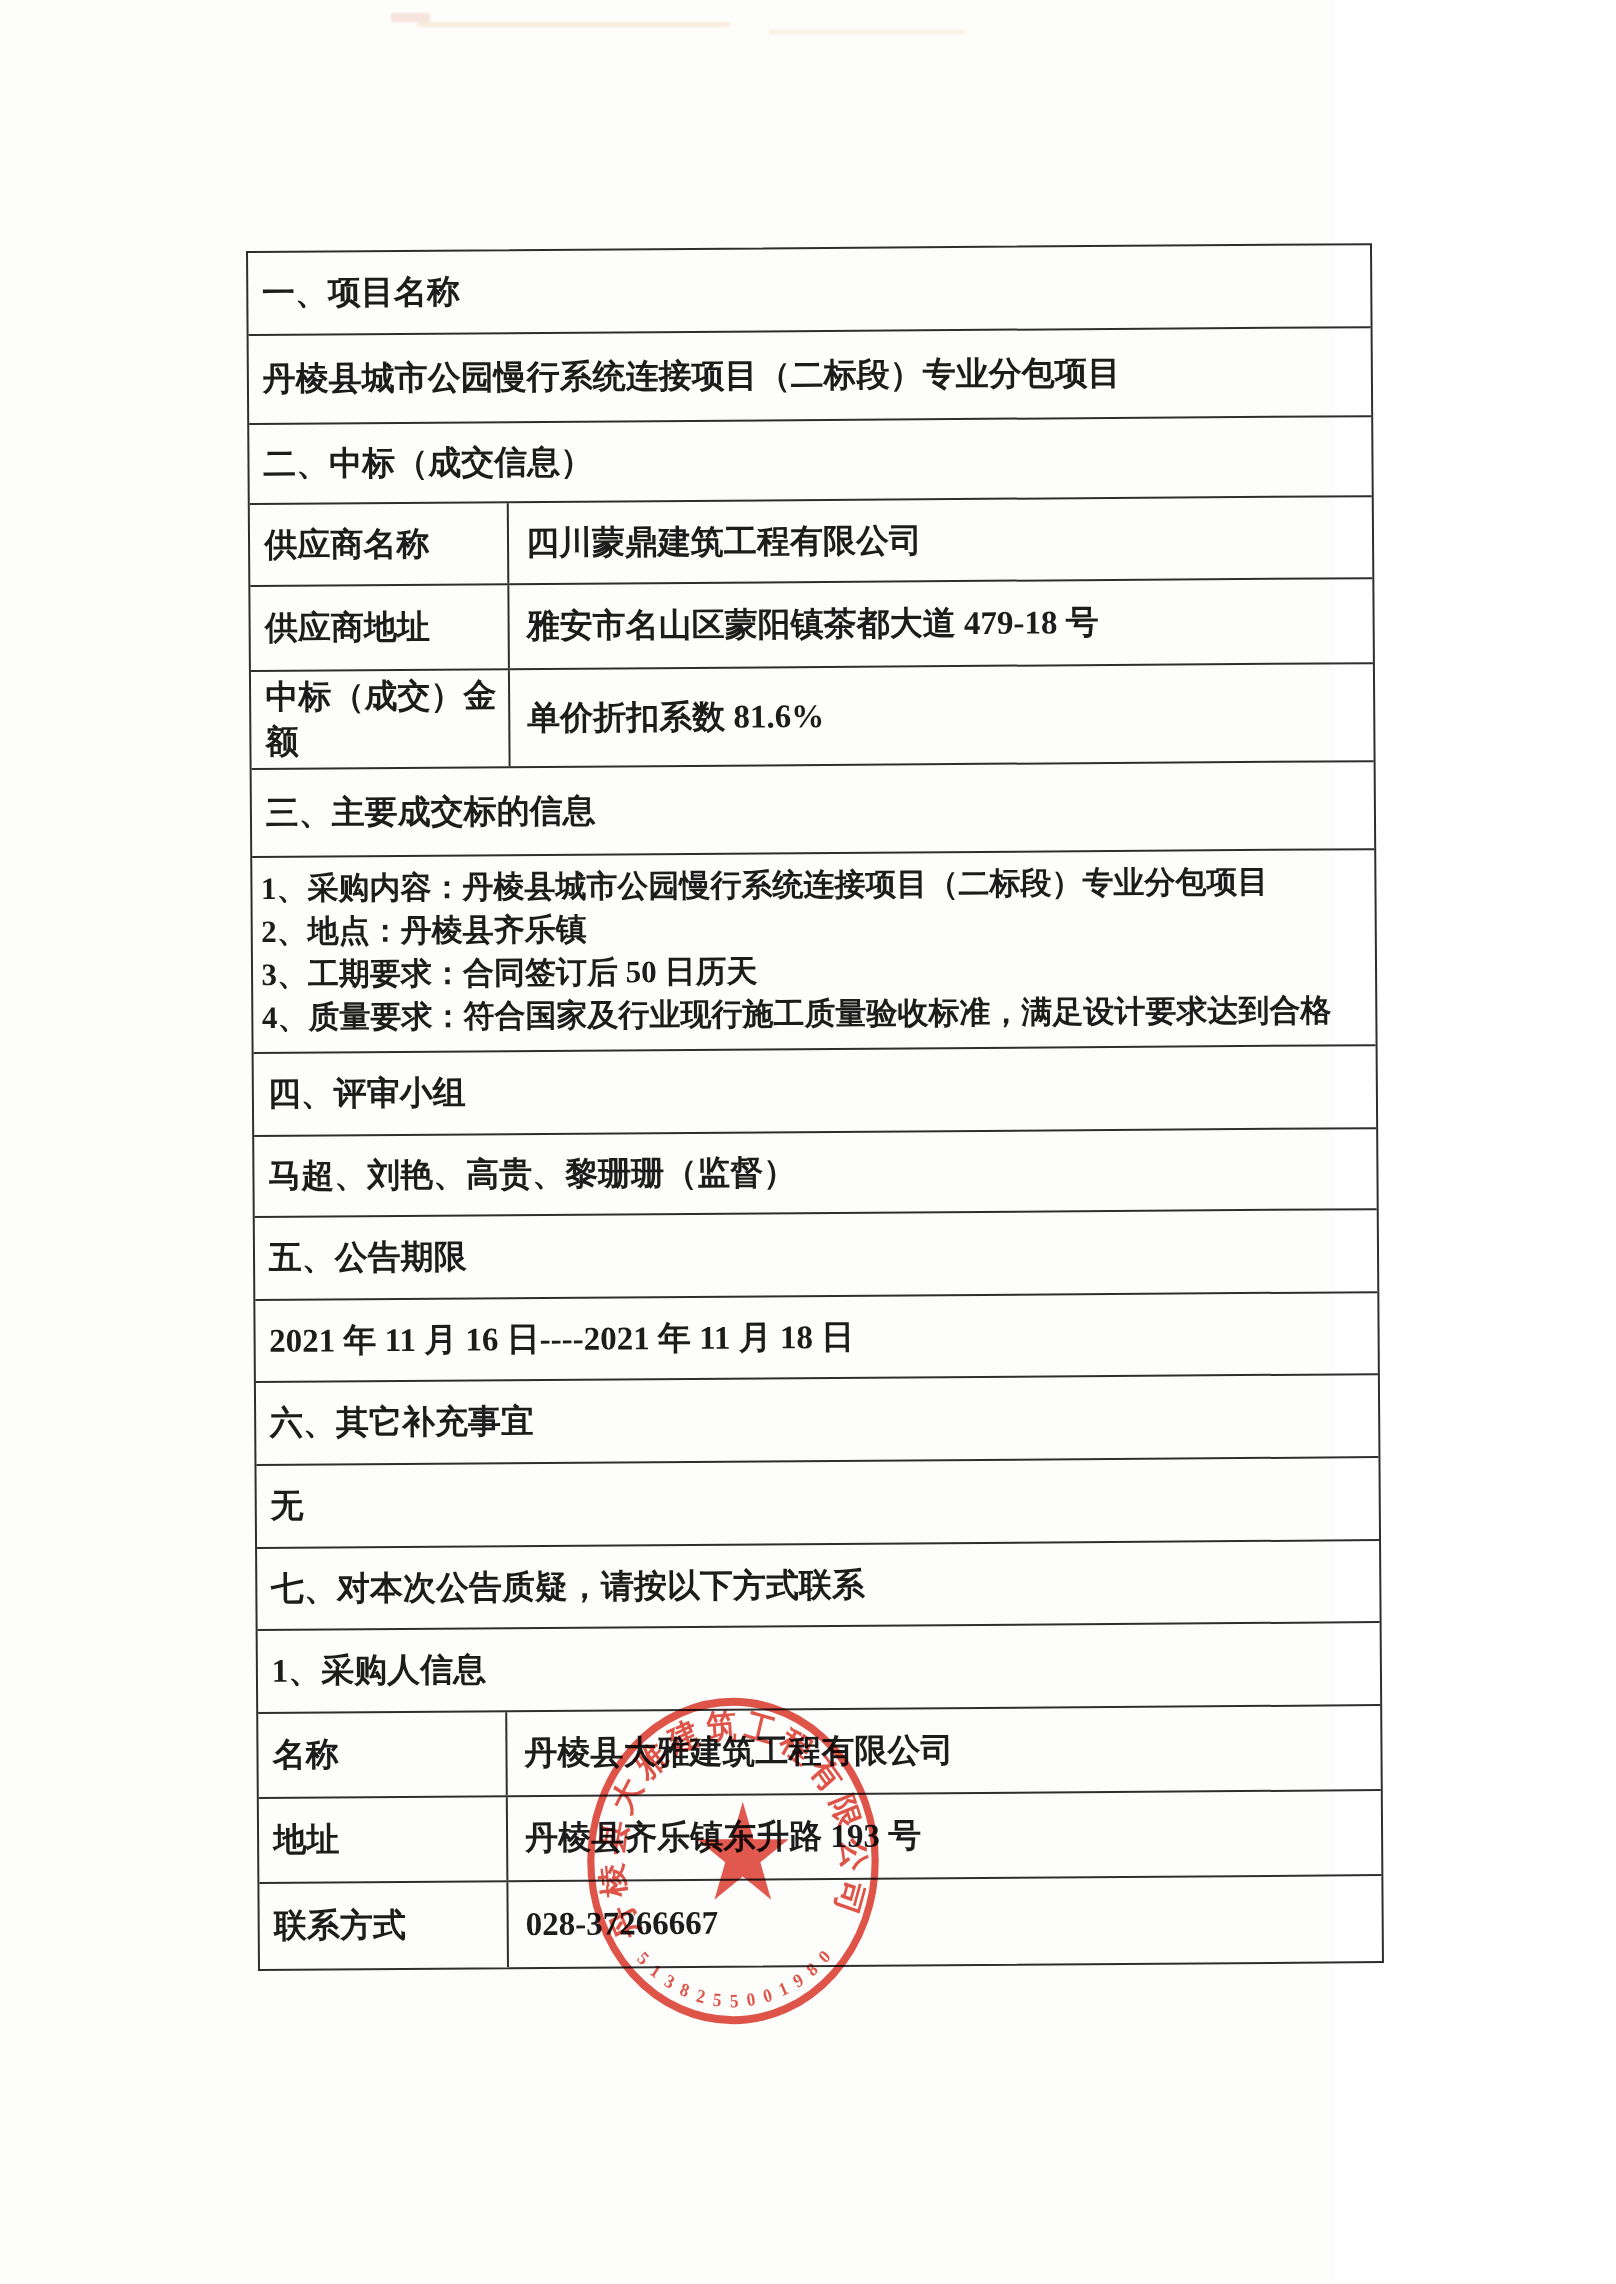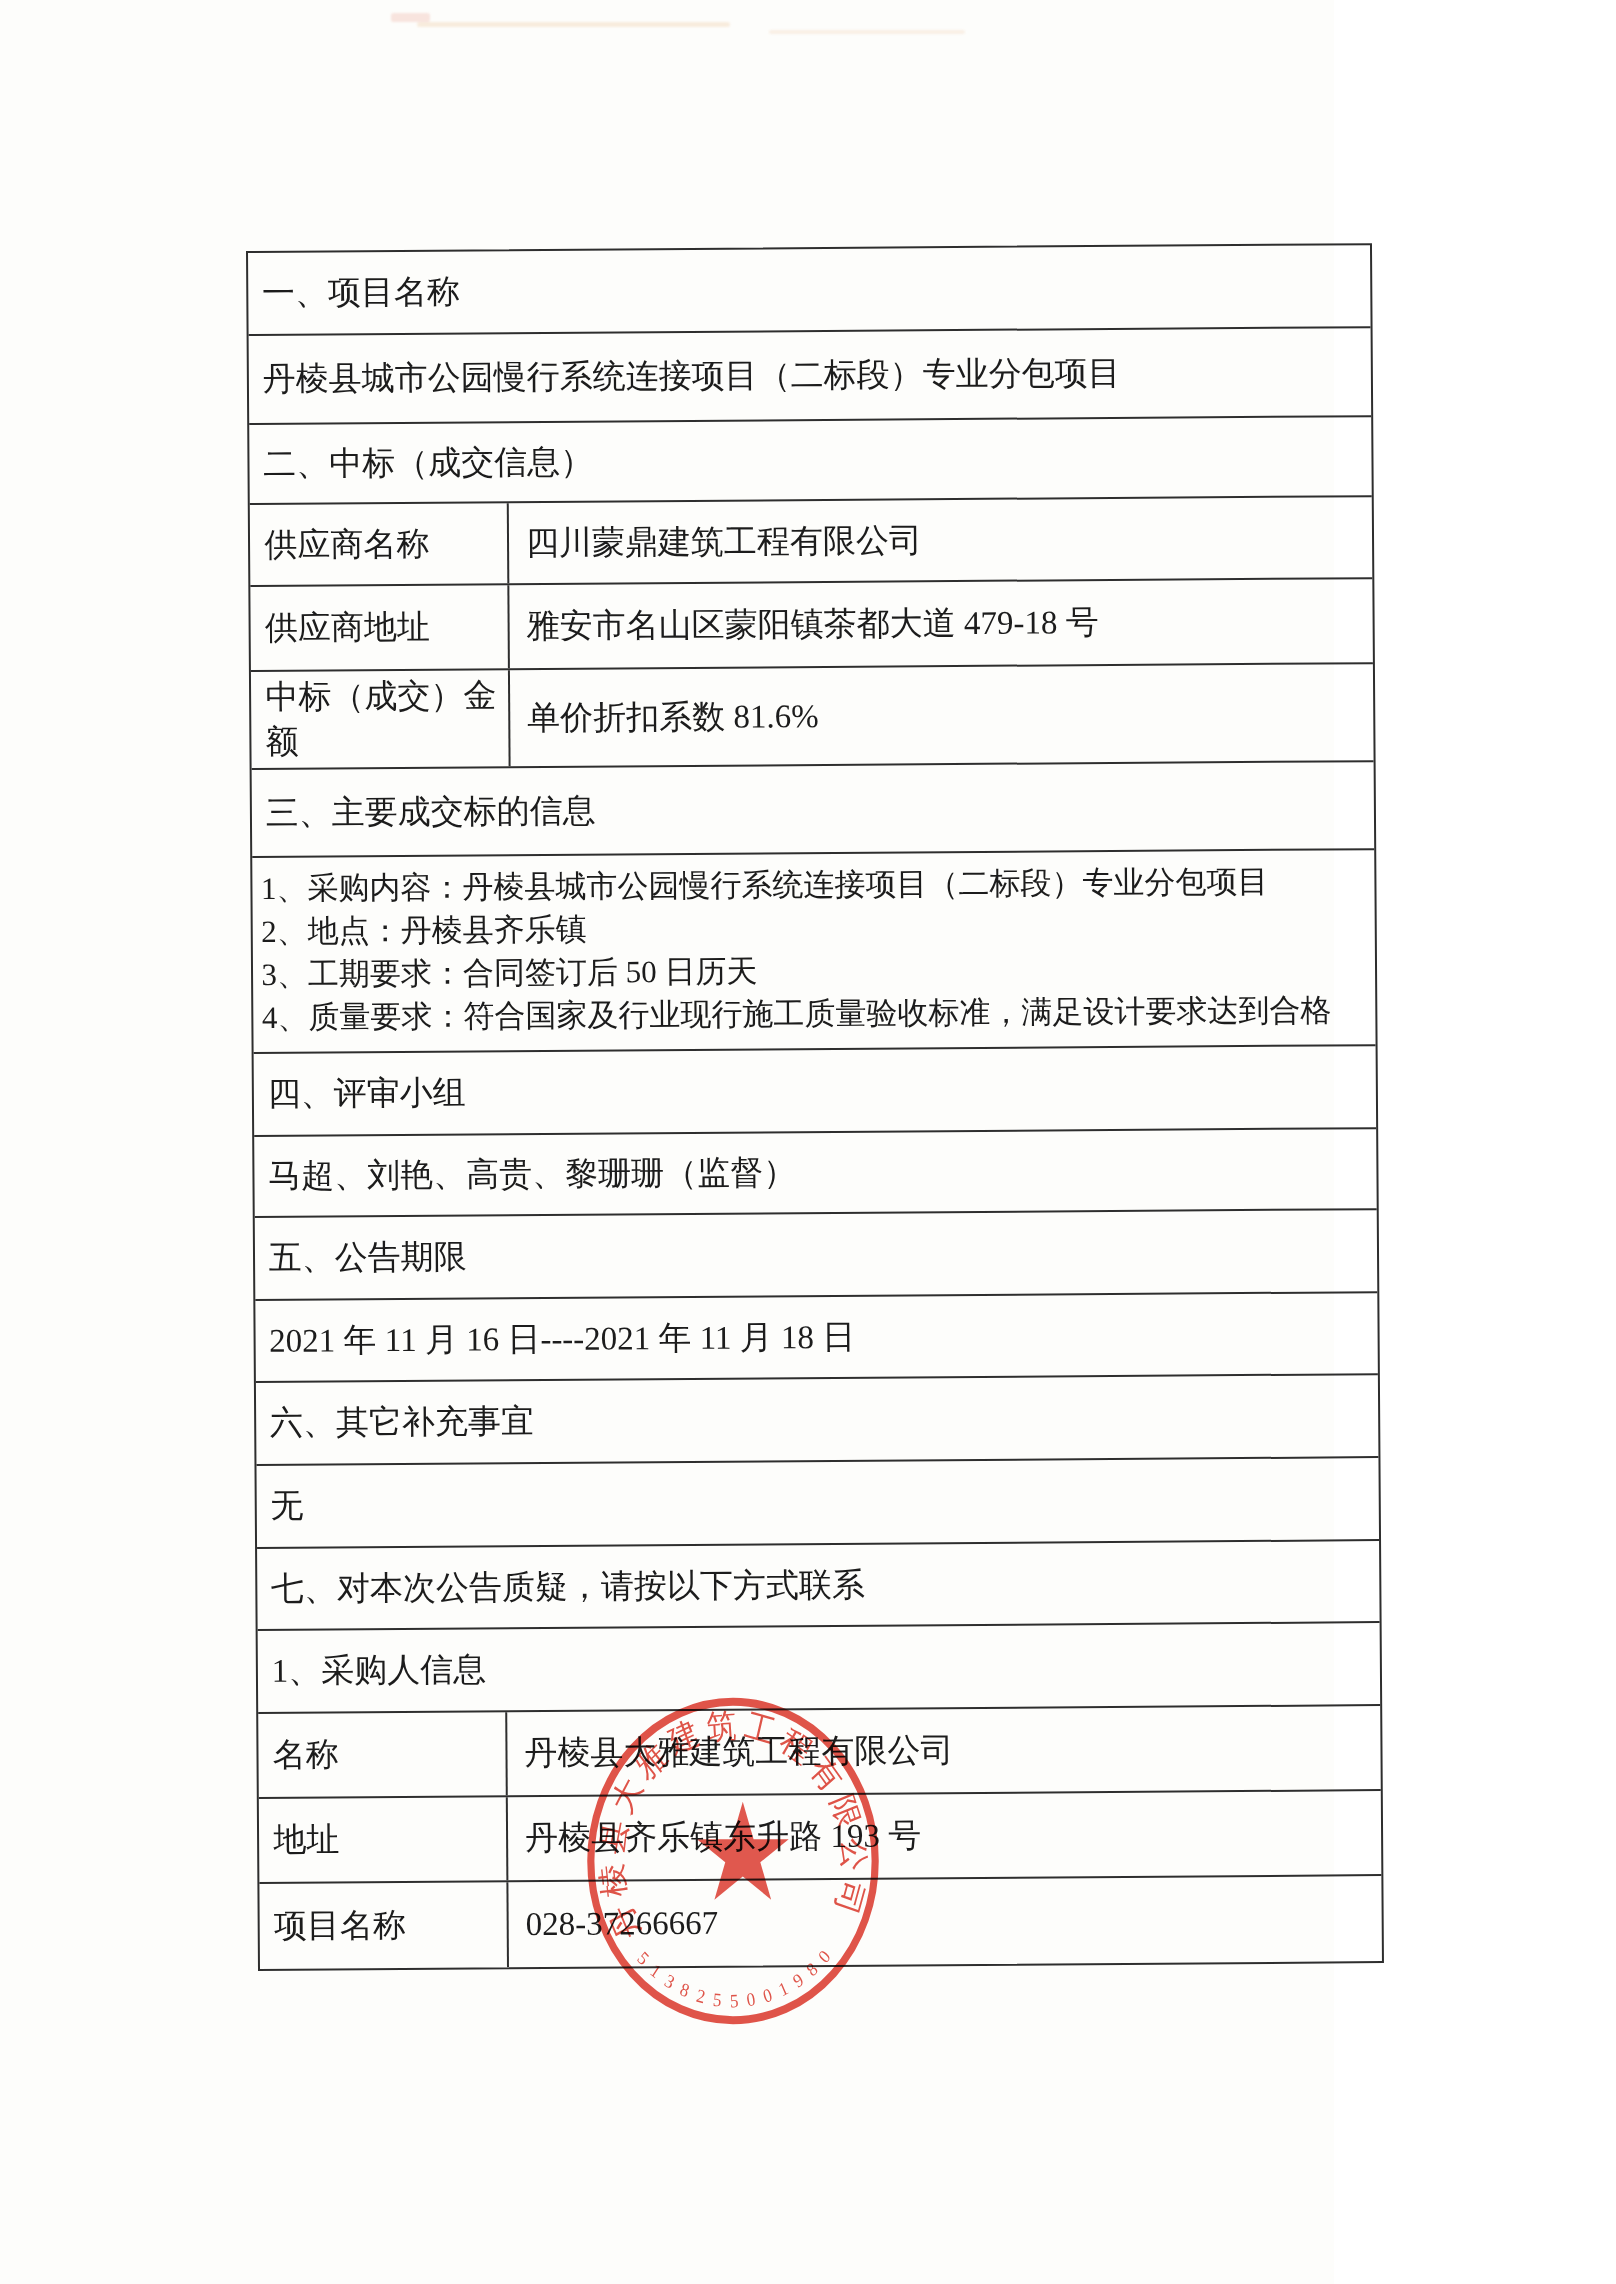--- a/index.html
+++ b/index.html
@@ -6,20 +6,21 @@
   body {
     width: 1617px; height: 2284px;
     background: #ffffff;
     font-family: "Liberation Serif", "DejaVu Serif", serif;
     overflow: hidden;
   }
   .page {
     position: relative;
     width: 1334px; height: 2284px;
     background: #fdfdfb;
+    font-weight: bold;
   }
   
   .speck {
     position: absolute;
     border-radius: 2.6px;
     filter: blur(1.3px);
   }
   .speck.s1 { left: 417px;  top: 22px; width: 313px; height: 4.6px;  background: rgba(226,150,70,0.16); }
   .speck.s2 { left: 769px; top: 30px; width: 196px; height: 3.9px;  background: rgba(226,140,70,0.12); }
   .speck.s3 { left: 391px;  top: 13px; width: 39px;  height: 9px; background: rgba(220,80,50,0.14); }
@@ -183,21 +184,21 @@
       <div class="cell-label">
         <span>地址</span>
       </div>
       <div class="cell-value">
         <span>丹棱县齐乐镇东升路 193 号</span>
       </div>
     </div>
 
     <div class="row pair pair-bottom" style="height:85px">
       <div class="cell-label">
-        <span>项目名称</span>
+        <span>联系方式</span>
       </div>
       <div class="cell-value">
         <span>028-37266667</span>
       </div>
     </div>
 
   </div>
 
   <div class="seal">
     <svg viewBox="-230 -230 460 460" preserveAspectRatio="none">

